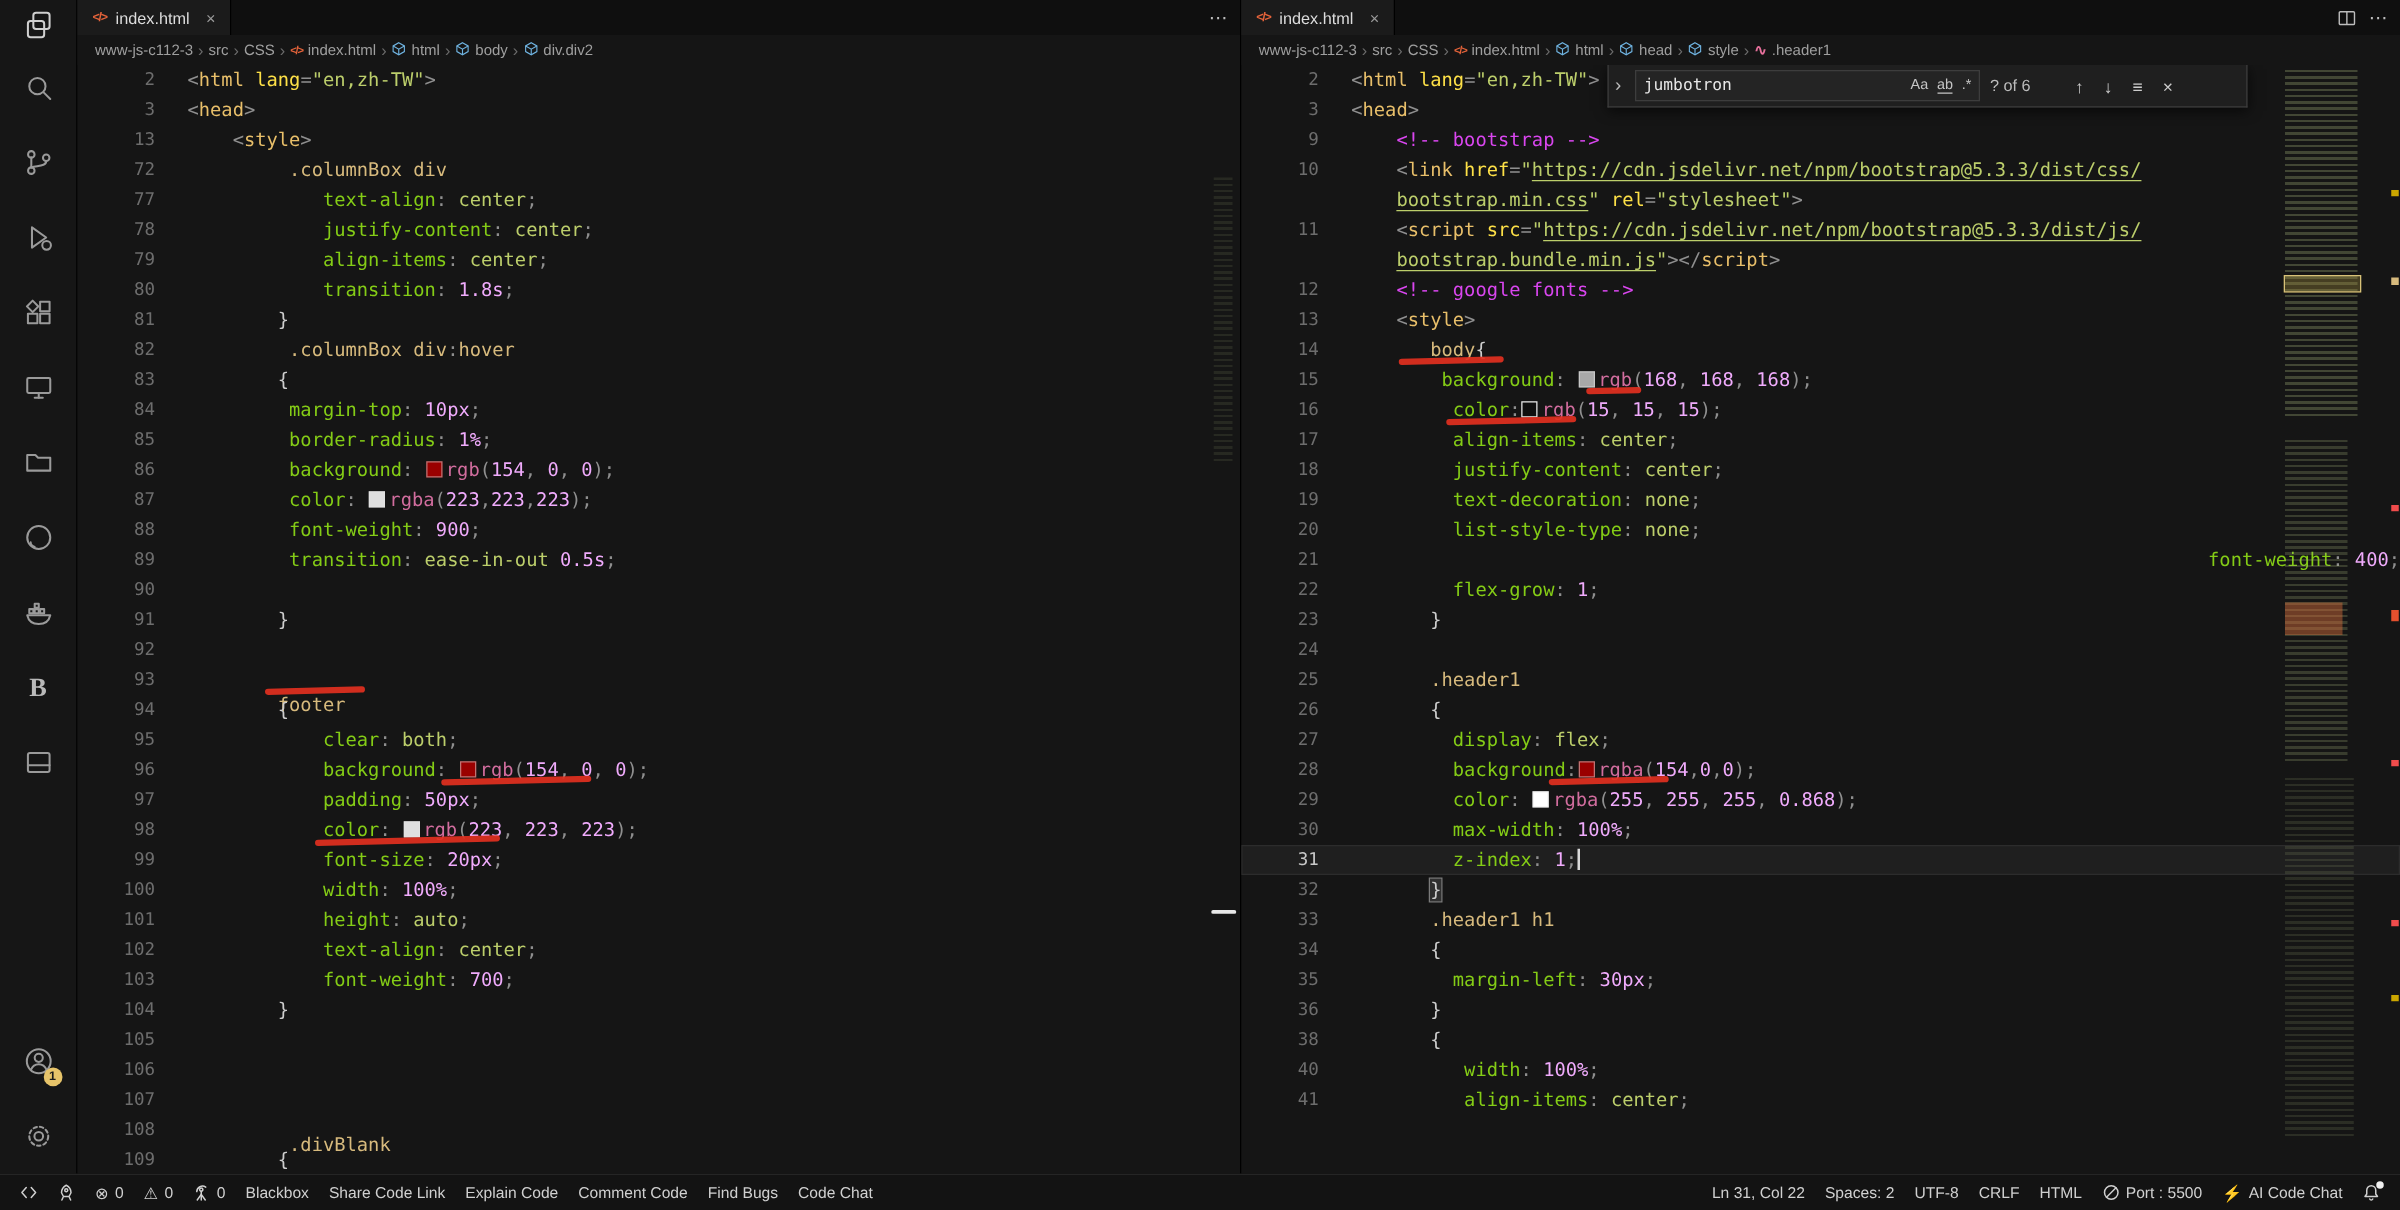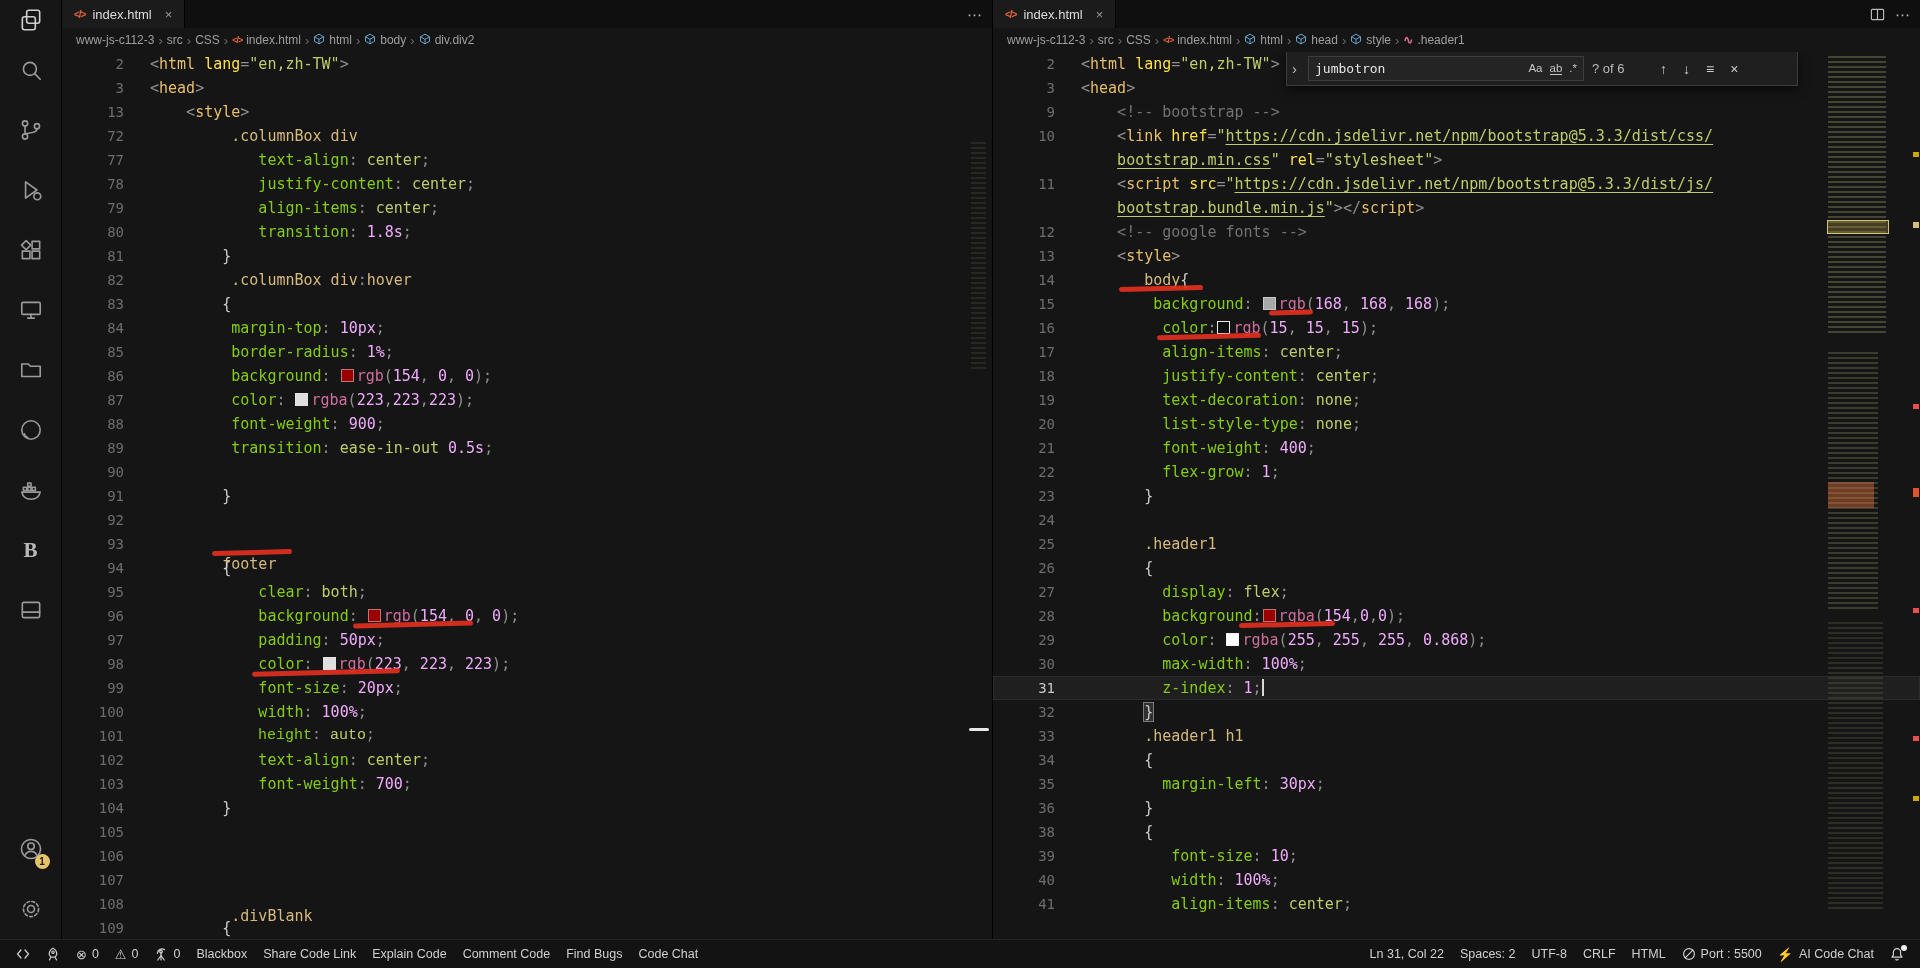--- a/index.html
+++ b/index.html
@@ -44,21 +44,21 @@
   .codewrap{position:absolute;top:52px;left:0;right:0;bottom:0;overflow:hidden;}
   .code{position:absolute;inset:0;font-family:"DejaVu Sans Mono",monospace;font-size:15px;}
   .row{display:flex;height:24px;line-height:24px;}
   .row.current{background:rgba(255,255,255,.045);box-shadow:0 0 0 1px #2c2c2c inset;}
   .lnum{flex:none;width:88px;padding-right:26px;text-align:right;color:#6d6d6d;
         font-size:14px;cursor:pointer;}
   .row.current .lnum{color:#c9c9c9;}
   .ltext{position:relative;white-space:pre;flex:1;color:#d4d4d4;}
   .tk-p{color:#8f8f8f}.tk-t{color:#e8bf6a}.tk-a{color:#fde047}
   .tk-s,.tk-su,.tk-v{color:#bcce6b}.tk-su{text-decoration:underline;text-underline-offset:3px;}
-  .tk-c{color:#737373}.tk-sl{color:#d7ba7d}.tk-pr{color:#84cc16}
+  .tk-c{color:#d946ef}.tk-sl{color:#d7ba7d}.tk-pr{color:#84cc16}
   .tk-n{color:#f0abfc}.tk-f{color:#d16d9e}.tk-b{color:#cdcdcd}.tk-w{color:#d4d4d4}
   .tk-bm{outline:1px solid #7a7a7a;background:rgba(100,100,100,.35);}
   .sw{display:inline-block;width:13px;height:13px;margin:0 3px -1px 1px;
       border:1px solid rgba(230,230,230,.5);cursor:pointer;}
   .sw.outlined{border-color:#ececec;}
   .mk{position:absolute;bottom:1px;height:5px;background:#e2301f;border-radius:3px;
       transform:rotate(-1.4deg);opacity:.92;pointer-events:none;}
   .cursor{display:inline-block;width:2px;height:17px;background:#d9d9d9;vertical-align:-3px;}
 
   
@@ -363,21 +363,21 @@
             <div class="row">
               <span class="lnum">99</span>
               <span class="ltext" style="padding-left: 12ch;"><span class="tk-pr">font-size</span><span class="tk-p">:</span><span class="tk-w"> </span><span class="tk-n">20px</span><span class="tk-p">;</span></span>
             </div>
             <div class="row">
               <span class="lnum">100</span>
               <span class="ltext" style="padding-left: 12ch;"><span class="tk-pr">width</span><span class="tk-p">:</span><span class="tk-w"> </span><span class="tk-n">100%</span><span class="tk-p">;</span></span>
             </div>
             <div class="row">
               <span class="lnum">101</span>
-              <span class="ltext" style="padding-left: 12ch; font-family: Liberation Mono, monospace;"><span class="tk-pr">height</span><span class="tk-p">:</span><span class="tk-w"> </span><span class="tk-v">auto</span><span class="tk-p">;</span></span>
+              <span class="ltext" style="padding-left: 12ch;"><span class="tk-pr">height</span><span class="tk-p">:</span><span class="tk-w"> </span><span class="tk-v">auto</span><span class="tk-p">;</span></span>
             </div>
             <div class="row">
               <span class="lnum">102</span>
               <span class="ltext" style="padding-left: 12ch;"><span class="tk-pr">text-align</span><span class="tk-p">:</span><span class="tk-w"> </span><span class="tk-v">center</span><span class="tk-p">;</span></span>
             </div>
             <div class="row">
               <span class="lnum">103</span>
               <span class="ltext" style="padding-left: 12ch;"><span class="tk-pr">font-weight</span><span class="tk-p">:</span><span class="tk-w"> </span><span class="tk-n">700</span><span class="tk-p">;</span></span>
             </div>
             <div class="row">
@@ -537,21 +537,21 @@
             <div class="row">
               <span class="lnum">19</span>
               <span class="ltext" style="padding-left: 9ch;"><span class="tk-pr">text-decoration</span><span class="tk-p">:</span><span class="tk-w"> </span><span class="tk-v">none</span><span class="tk-p">;</span></span>
             </div>
             <div class="row">
               <span class="lnum">20</span>
               <span class="ltext" style="padding-left: 9ch;"><span class="tk-pr">list-style-type</span><span class="tk-p">:</span><span class="tk-w"> </span><span class="tk-v">none</span><span class="tk-p">;</span></span>
             </div>
             <div class="row">
               <span class="lnum">21</span>
-              <span class="ltext" style="padding-left: 9ch;"><span class="tk-pr">font-weight</span><span class="tk-p">:</span><span class="tk-w"> </span><span class="tk-n">400</span><span class="tk-p">;</span></span>
+              <span class="ltext" style="padding-left: 9ch; text-align: right;"><span class="tk-pr">font-weight</span><span class="tk-p">:</span><span class="tk-w"> </span><span class="tk-n">400</span><span class="tk-p">;</span></span>
             </div>
             <div class="row">
               <span class="lnum">22</span>
               <span class="ltext" style="padding-left: 9ch;"><span class="tk-pr">flex-grow</span><span class="tk-p">:</span><span class="tk-w"> </span><span class="tk-n">1</span><span class="tk-p">;</span></span>
             </div>
             <div class="row">
               <span class="lnum">23</span>
               <span class="ltext" style="padding-left: 7ch;"><span class="tk-b">}</span></span>
             </div>
             <div class="row">
@@ -602,24 +602,20 @@
               <span class="lnum">35</span>
               <span class="ltext" style="padding-left: 9ch;"><span class="tk-pr">margin-left</span><span class="tk-p">:</span><span class="tk-w"> </span><span class="tk-n">30px</span><span class="tk-p">;</span></span>
             </div>
             <div class="row">
               <span class="lnum">36</span>
               <span class="ltext" style="padding-left: 7ch;"><span class="tk-b">}</span></span>
             </div>
             <div class="row">
               <span class="lnum">38</span>
               <span class="ltext" style="padding-left: 7ch;"><span class="tk-b">{</span></span>
-            </div>
-            <div class="row">
-              <span class="lnum">39</span>
-              <span class="ltext" style="padding-left: 10ch;"><span class="tk-pr">font-size</span><span class="tk-p">:</span><span class="tk-w"> </span><span class="tk-n">10</span><span class="tk-p">;</span></span>
             </div>
             <div class="row">
               <span class="lnum">40</span>
               <span class="ltext" style="padding-left: 10ch;"><span class="tk-pr">width</span><span class="tk-p">:</span><span class="tk-w"> </span><span class="tk-n">100%</span><span class="tk-p">;</span></span>
             </div>
             <div class="row">
               <span class="lnum">41</span>
               <span class="ltext" style="padding-left: 10ch;"><span class="tk-pr">align-items</span><span class="tk-p">:</span><span class="tk-w"> </span><span class="tk-v">center</span><span class="tk-p">;</span></span>
             </div>
           </div>

